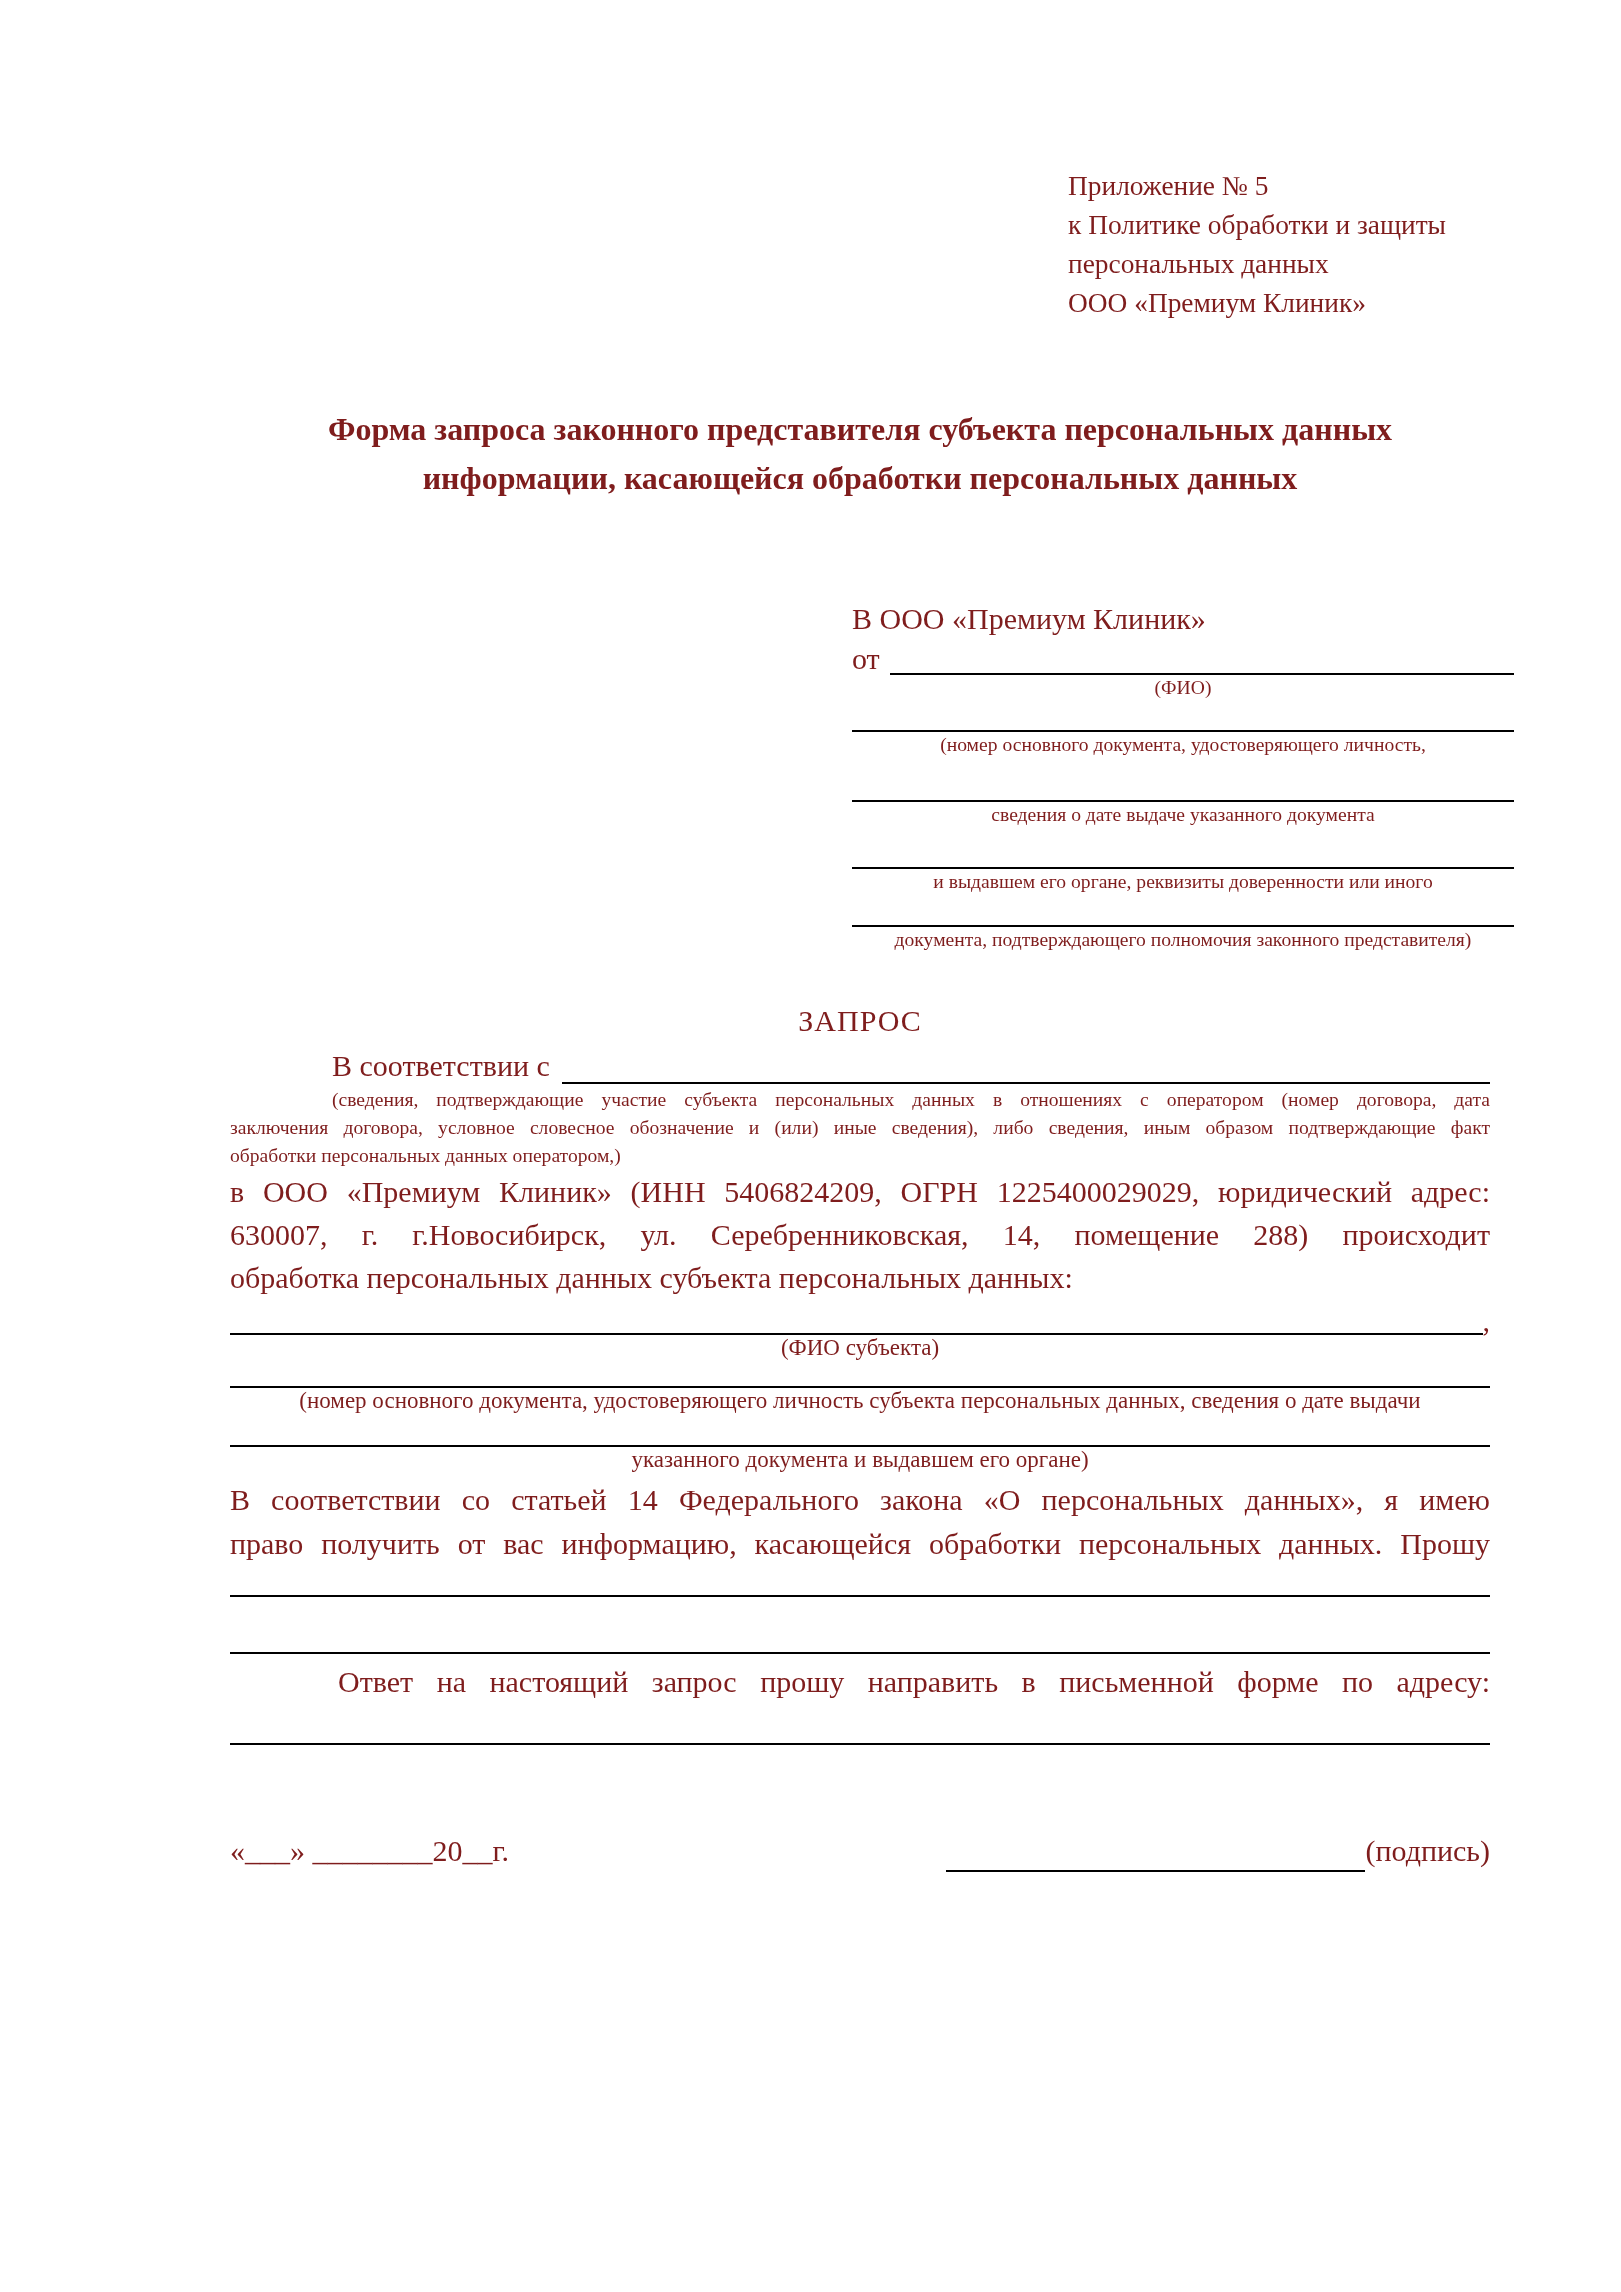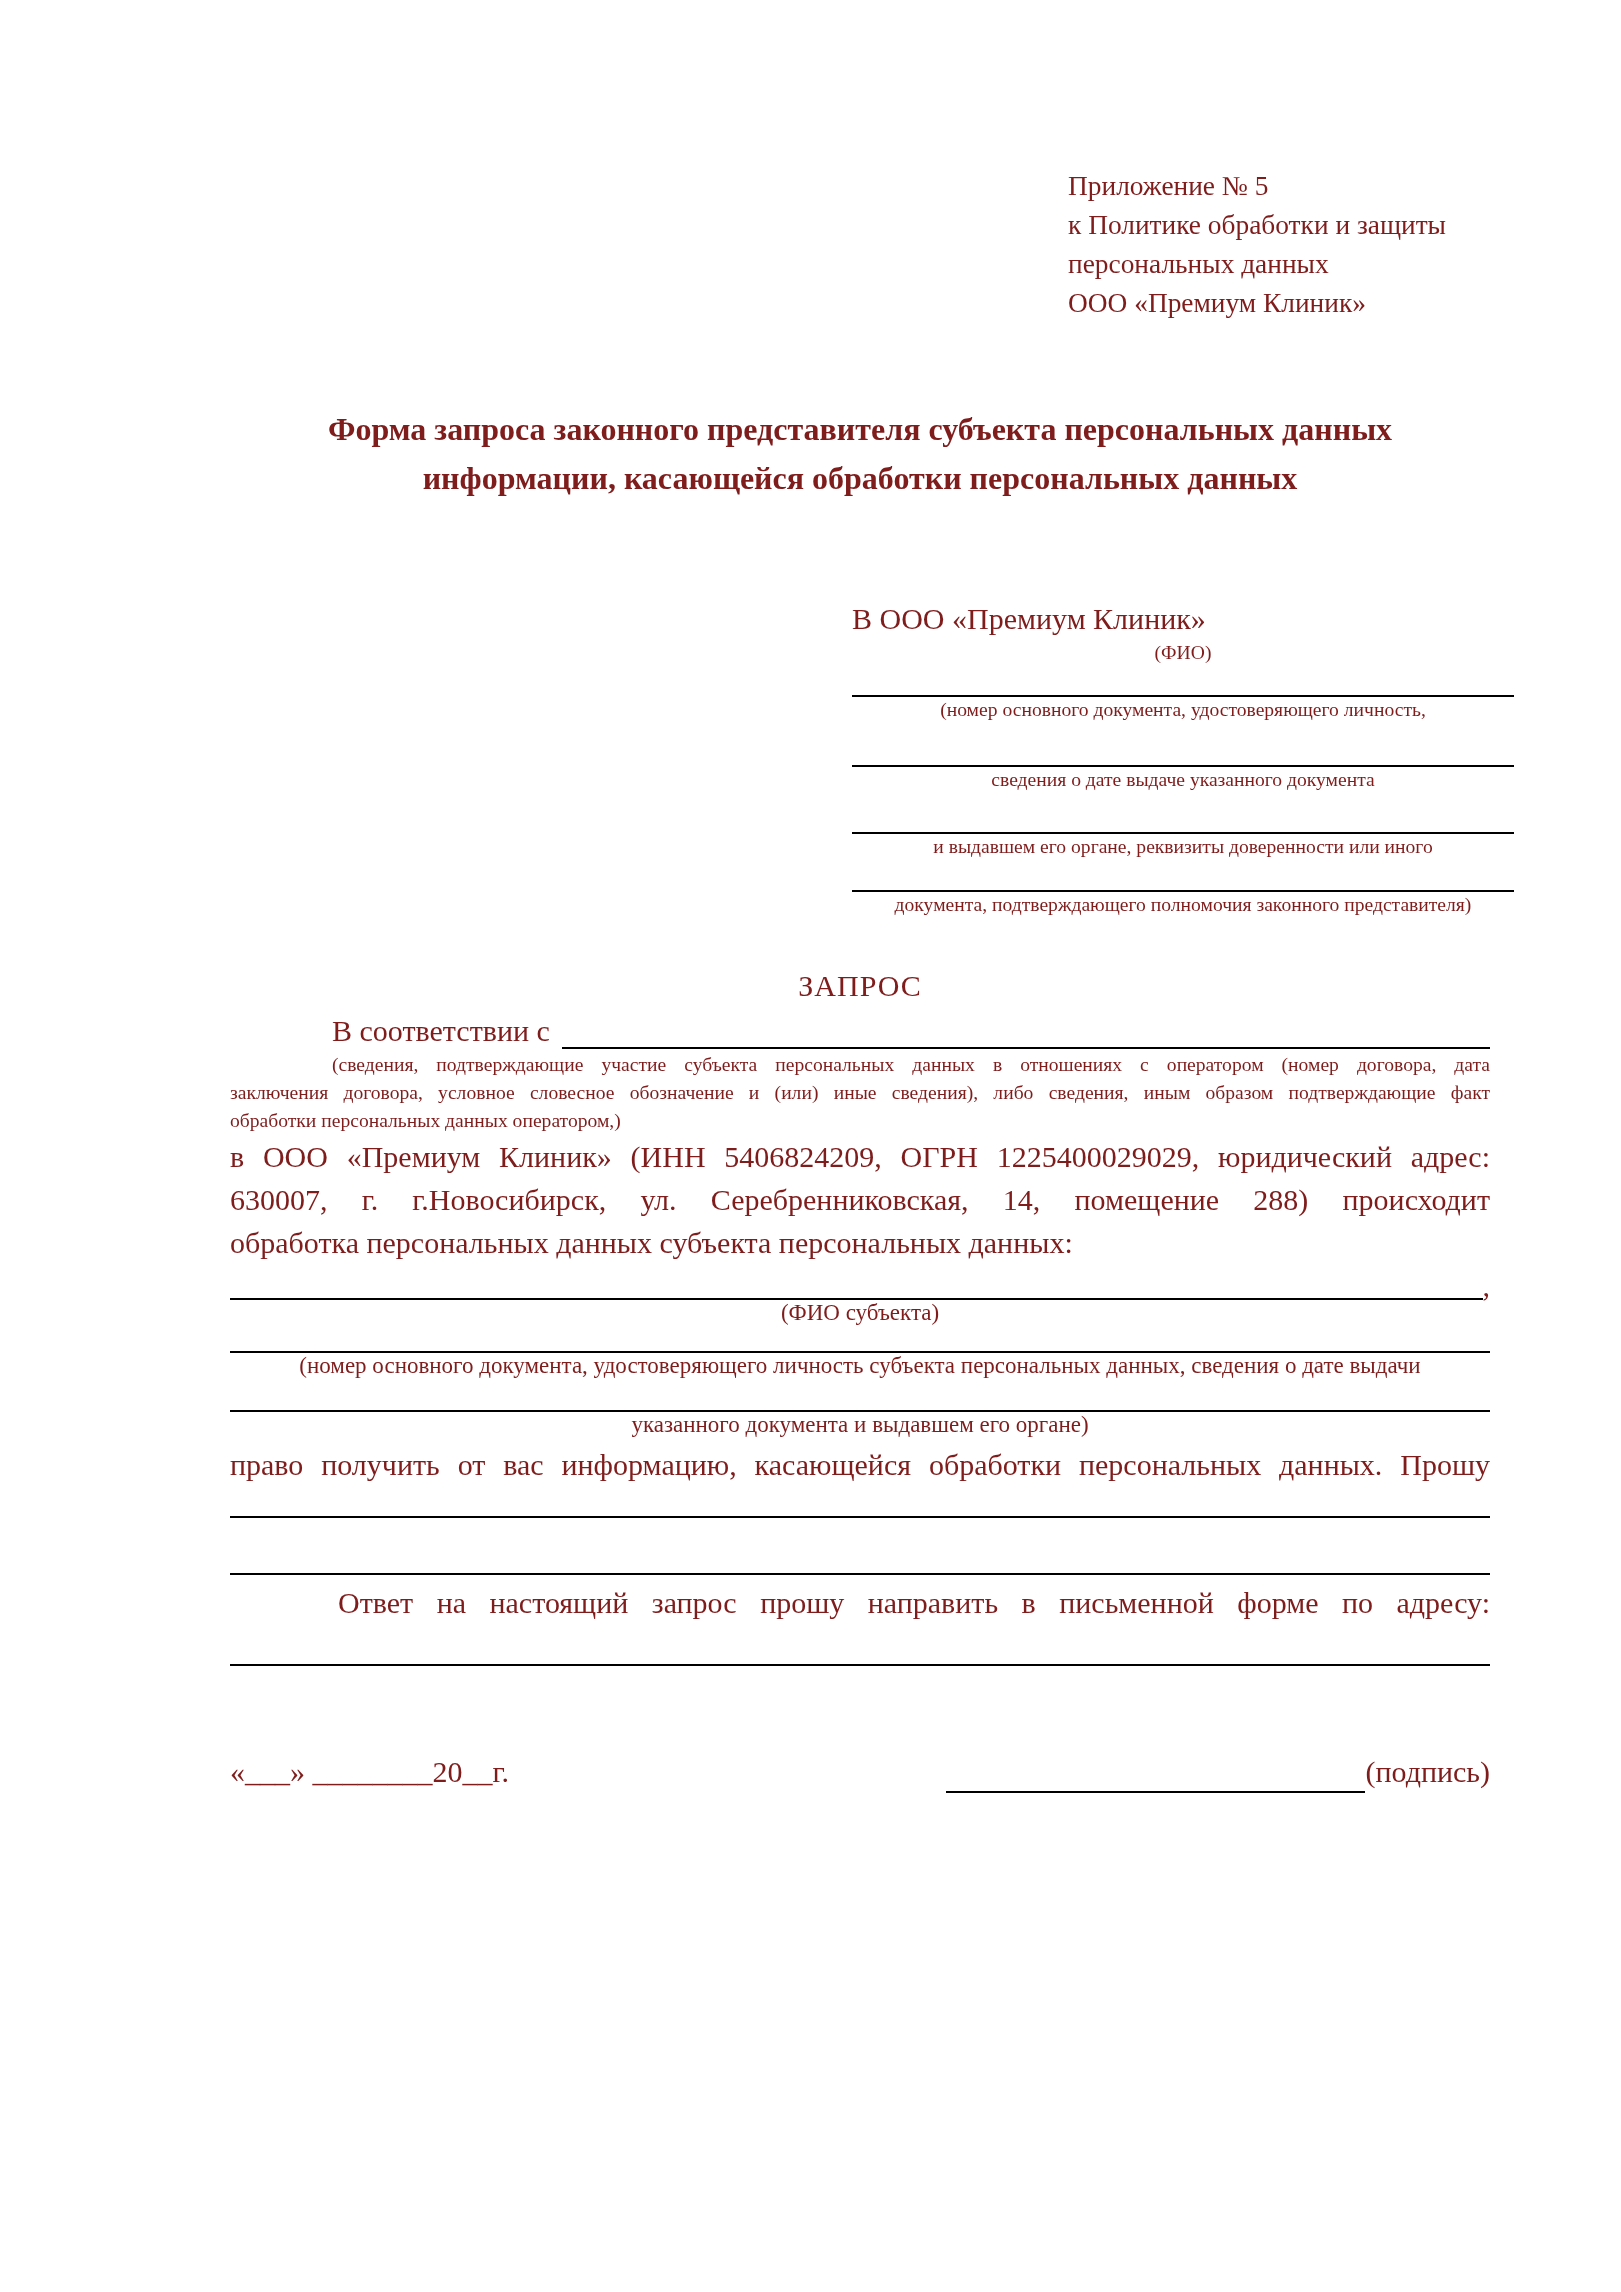--- a/index.html
+++ b/index.html
@@ -93,20 +93,24 @@
     <div>ООО «Премиум Клиник»</div>
   </div>
 
   <div class="doc-title">
     <div>Форма запроса законного представителя субъекта персональных данных</div>
     <div>информации, касающейся обработки персональных данных</div>
   </div>
 
   <div class="addressee">
     <div class="addr-to">В ООО «Премиум Клиник»</div>
+    <div class="from-row">
+      <span class="lbl">от</span>
+      <span class="fill"></span>
+    </div>
     <div class="fcap">(ФИО)</div>
 
     <div class="rule f1"></div>
     <div class="fcap">(номер основного документа, удостоверяющего личность,</div>
 
     <div class="rule f2"></div>
     <div class="fcap">сведения о дате выдаче указанного документа</div>
 
     <div class="rule f3"></div>
     <div class="fcap">и выдавшем его органе, реквизиты доверенности или иного</div>
@@ -140,20 +144,21 @@
   </div>
   <div class="scap">(ФИО субъекта)</div>
 
   <div class="rule s2"></div>
   <div class="scap">(номер основного документа, удостоверяющего личность субъекта персональных данных, сведения о дате выдачи</div>
 
   <div class="rule s3"></div>
   <div class="scap">указанного документа и выдавшем его органе)</div>
 
   <div class="rights">
+    <div class="jline">В соответствии со статьей 14 Федерального закона «О персональных данных», я имею</div>
     <div class="jline">право получить от вас информацию, касающейся обработки персональных данных. Прошу</div>
   </div>
 
   <div class="blankA"></div>
   <div class="blankB"></div>
 
   <div class="reply">Ответ на настоящий запрос прошу направить в письменной форме по адресу:</div>
   <div class="reply-row">
     <span class="fill"></span>
   </div>

